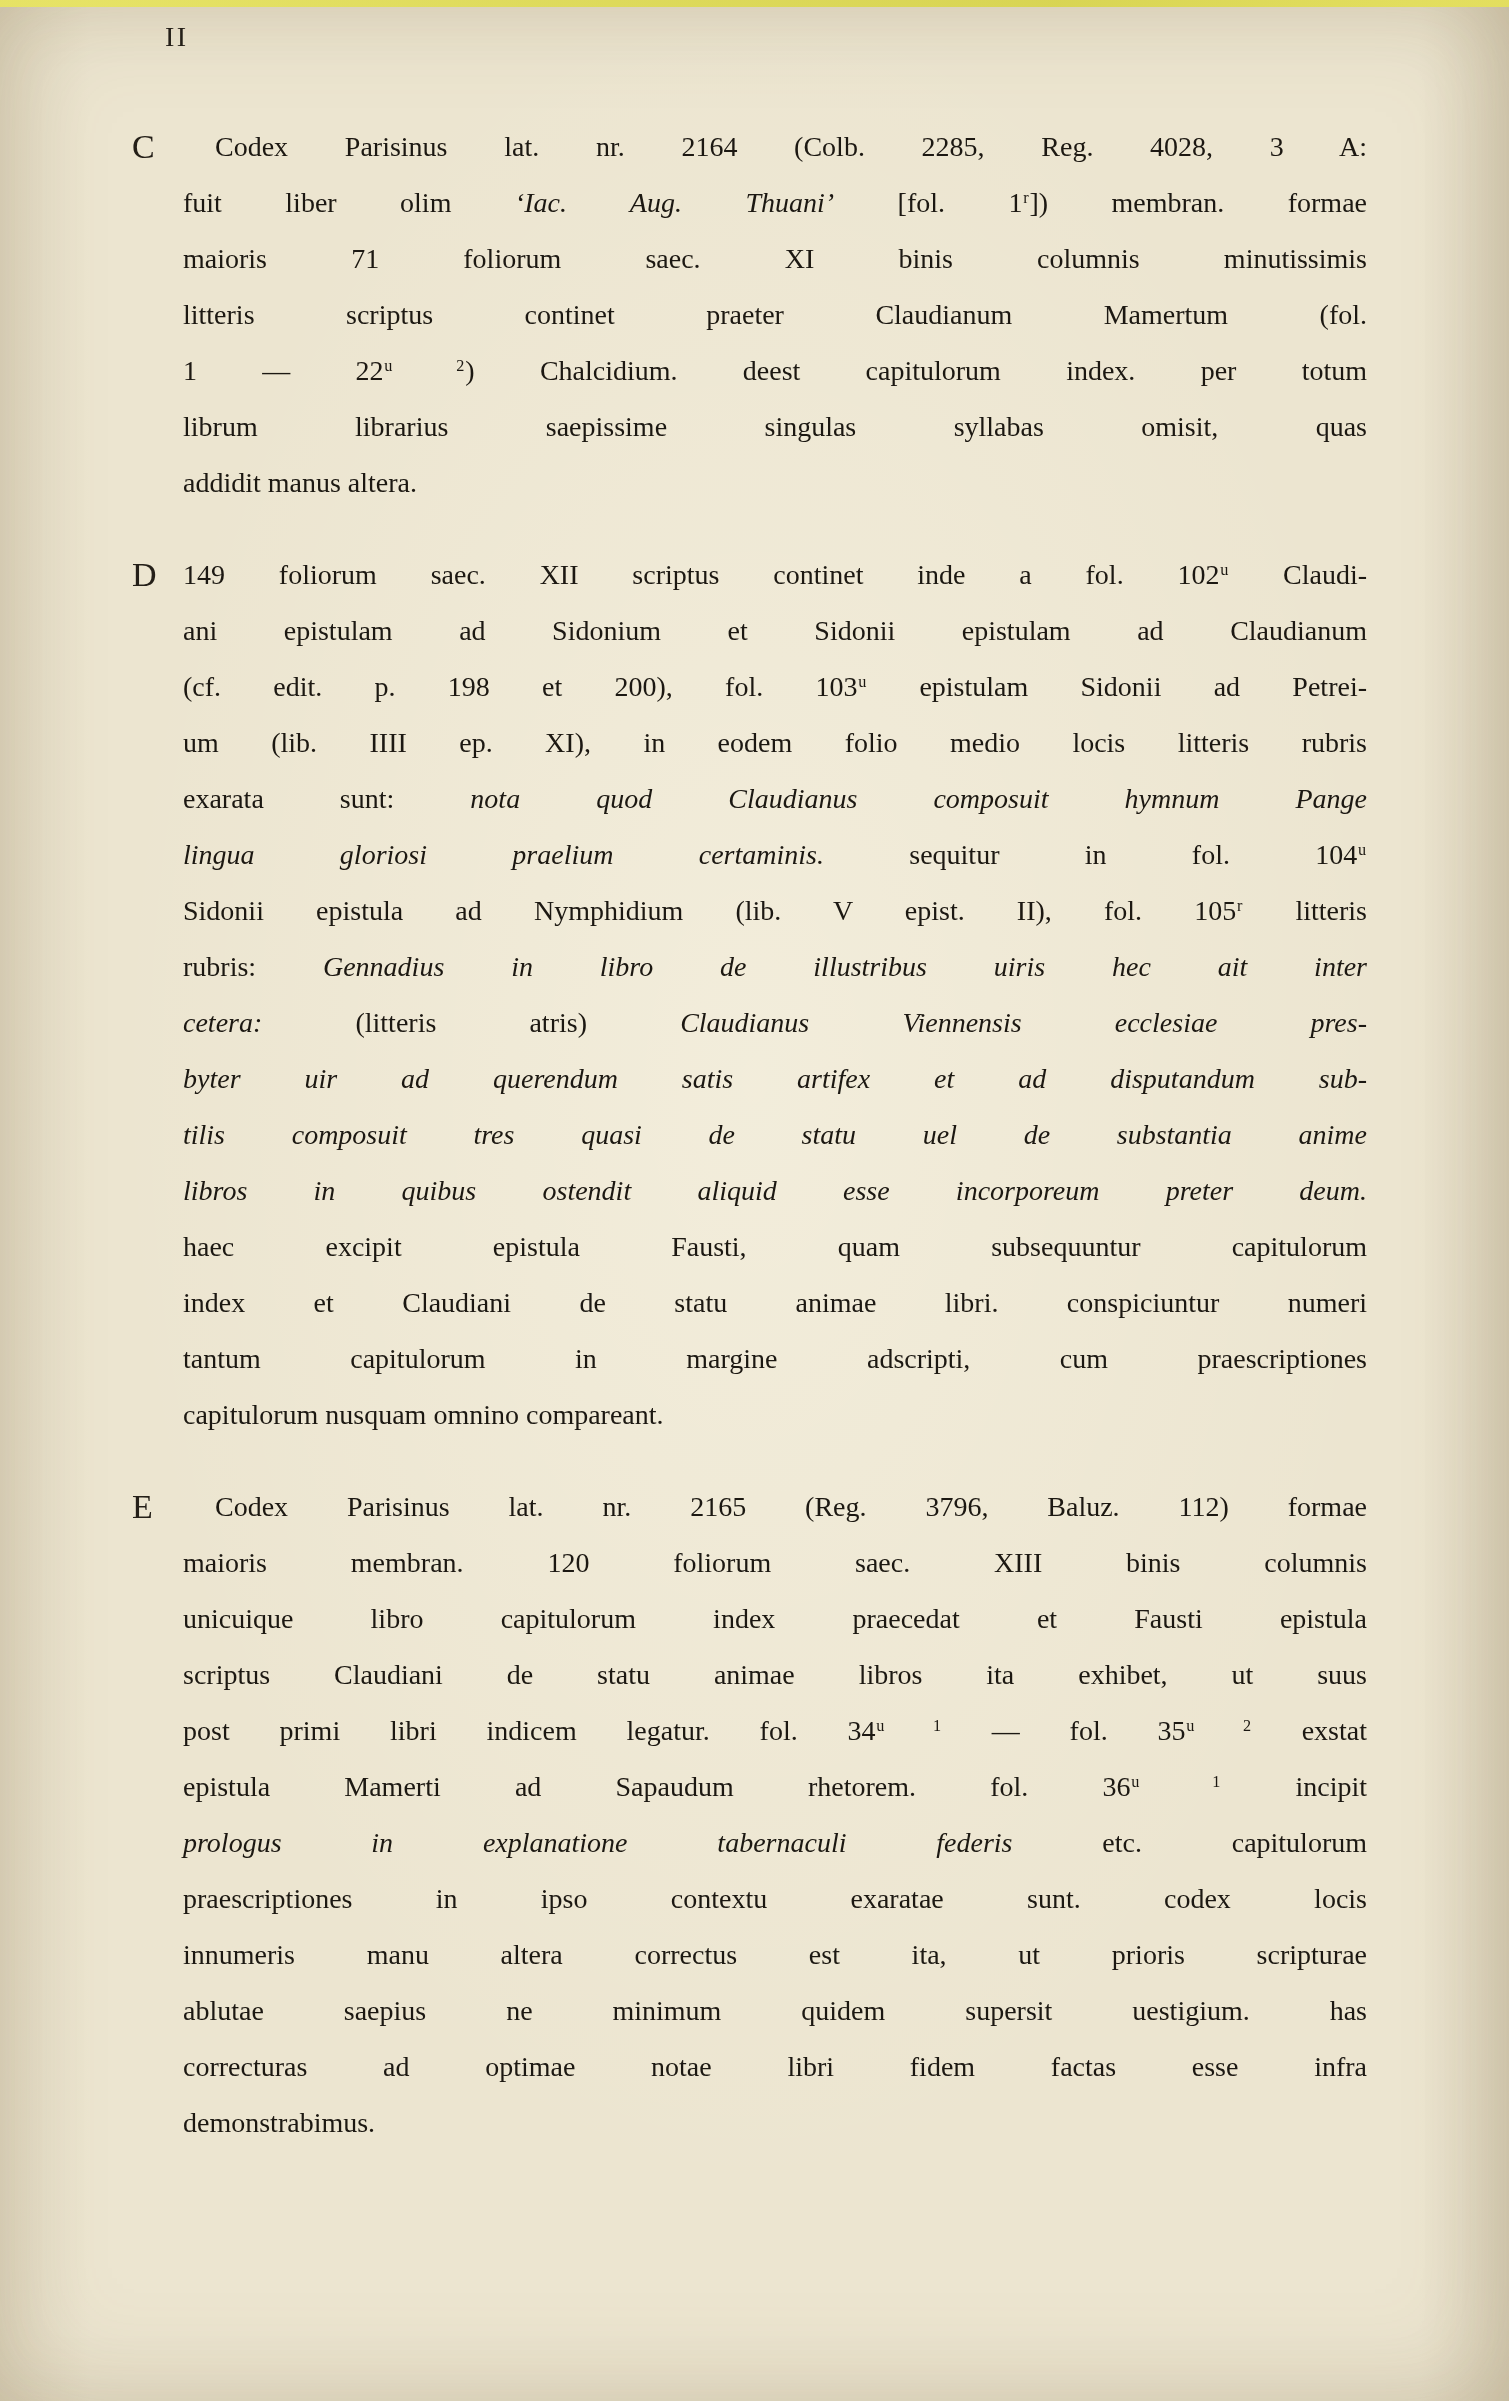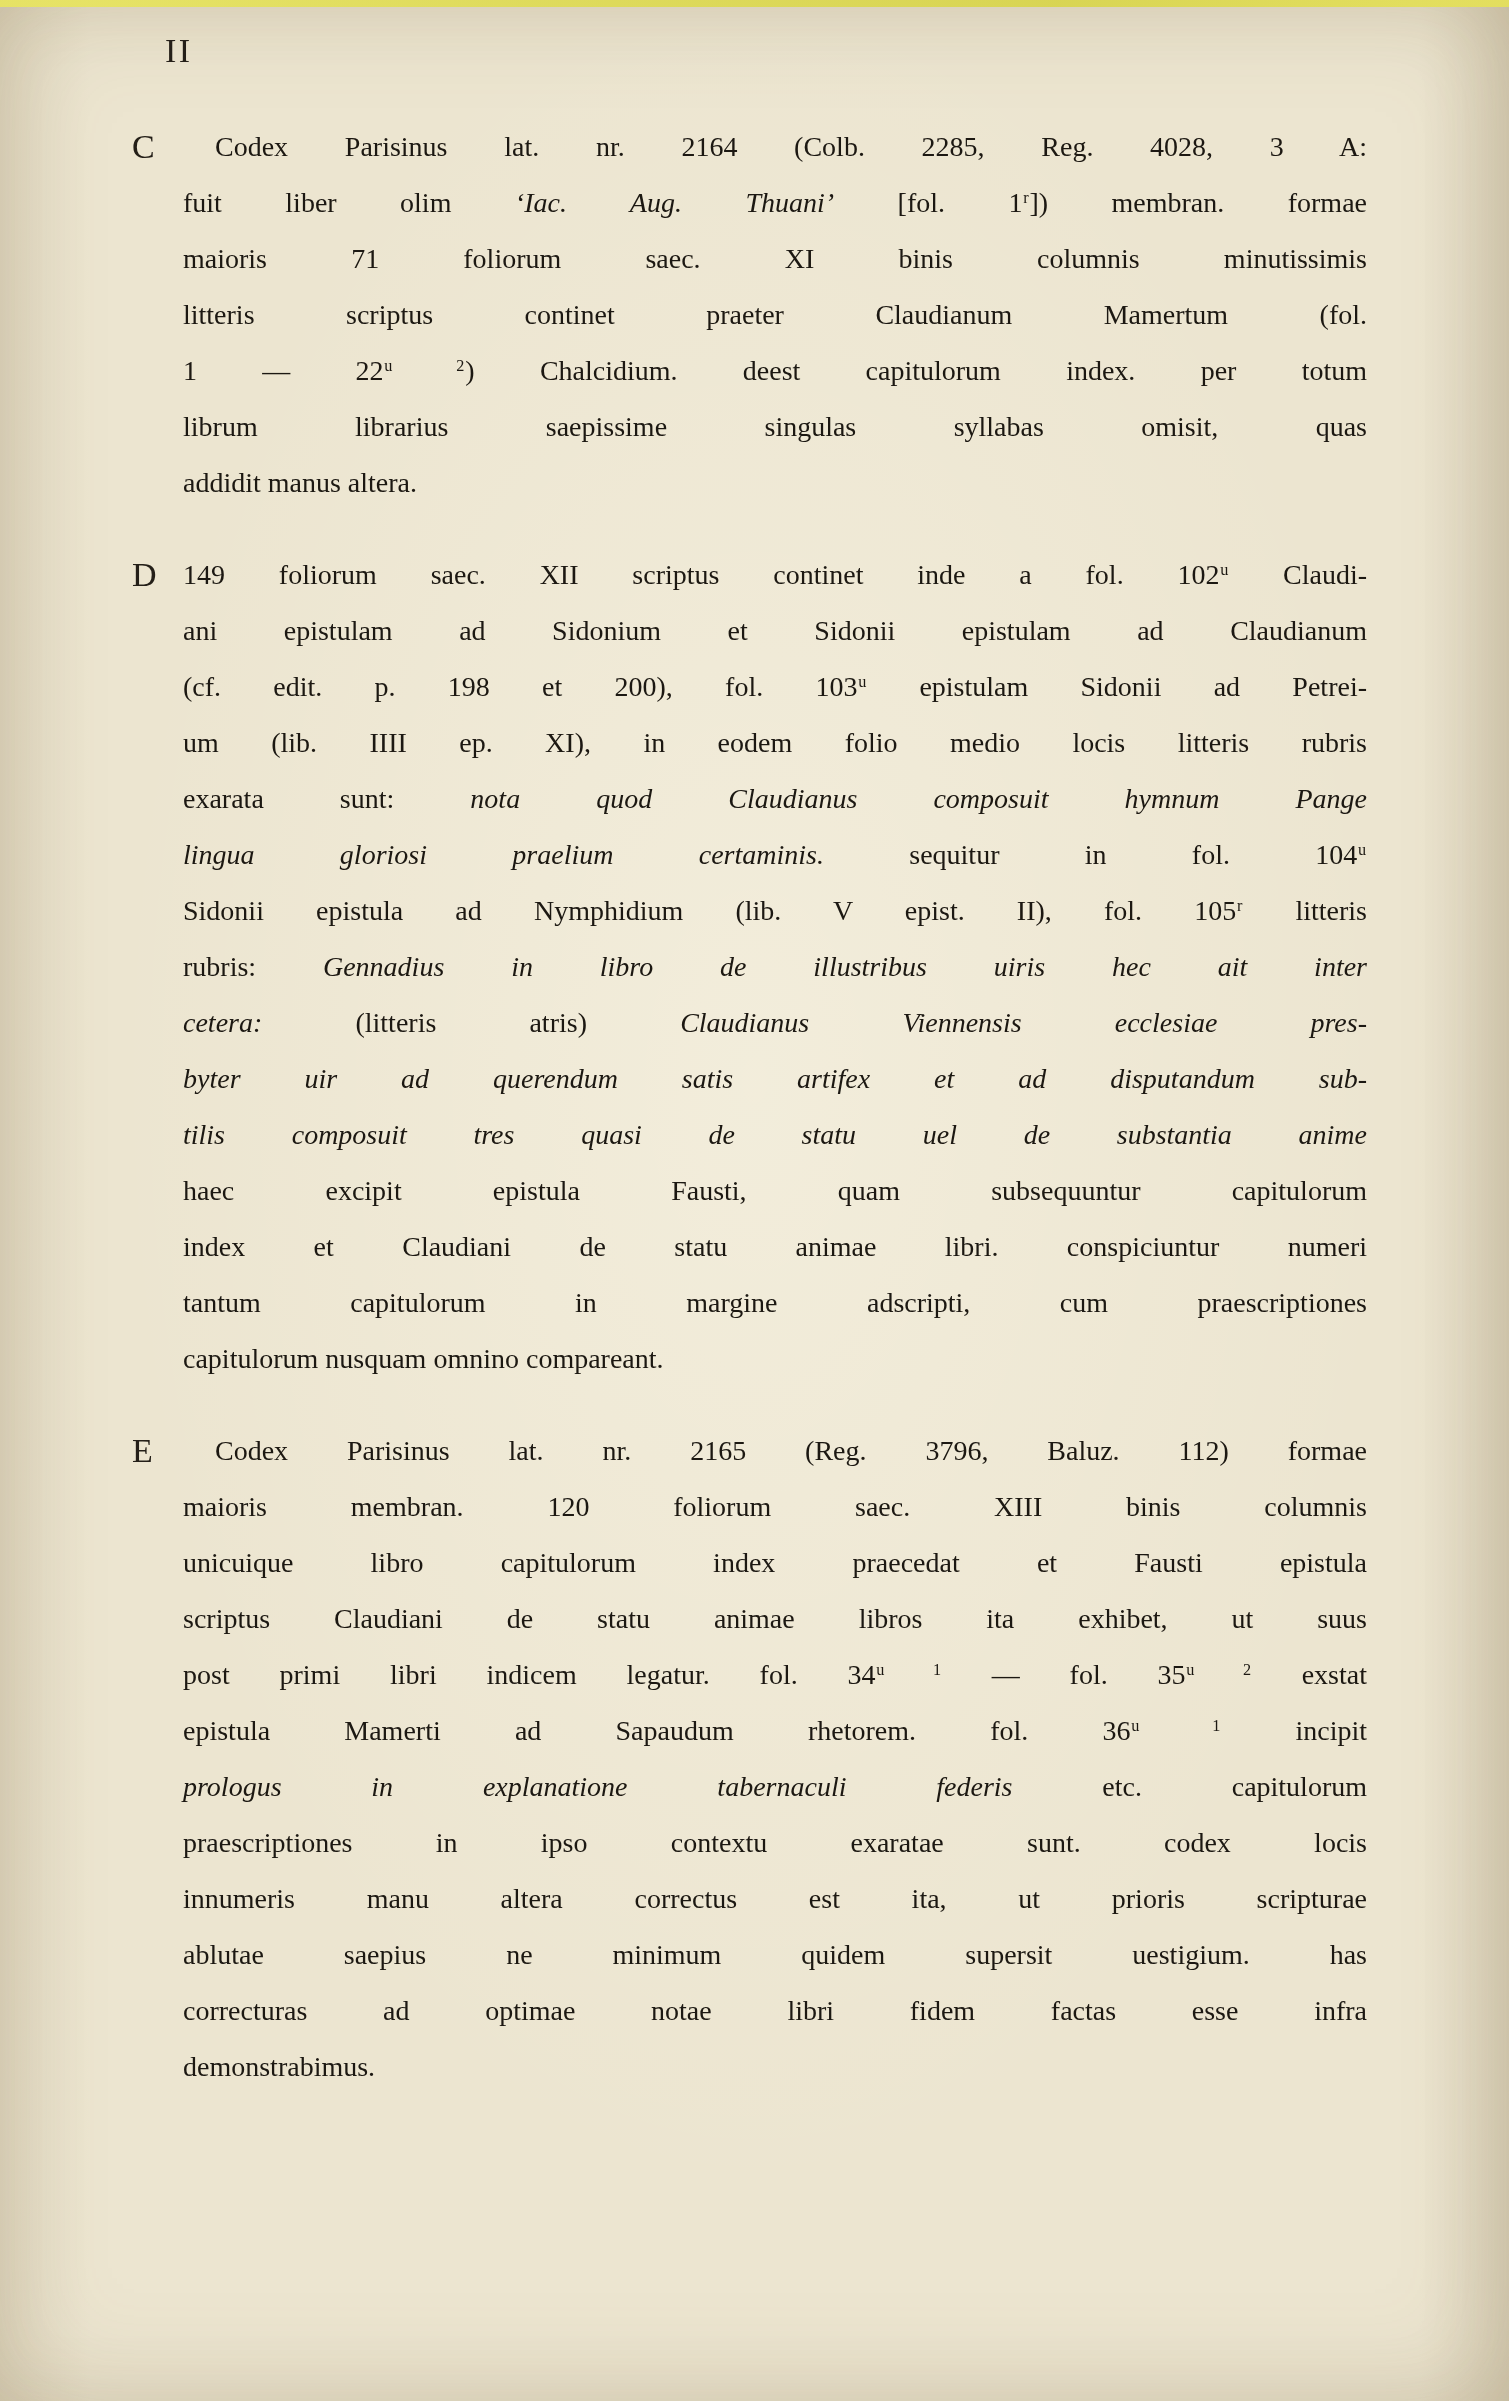--- a/index.html
+++ b/index.html
@@ -27,22 +27,22 @@
     overflow:hidden;
     color:var(--ink);
   }
   .top-edge{
     position:absolute; top:0; left:0; right:0; height:7.2px;
     background:linear-gradient(90deg, #e9e65e 0%, var(--edge) 35%, #d8d548 70%, #e6e257 100%);
     opacity:.9;
   }
   .page-number{
     position:absolute;
-    left:165px; top:32px;
-    font-size:34px;
+    left:165px; top:21px;
+    font-size:28px;
     letter-spacing:2.4px;
     color:#241f18;
   }
   .text-block{
     position:absolute;
     left:183px;
     top:119px;
     width:1184px;
   }
   .entry{
@@ -111,20 +111,21 @@
           <div class="line">ani epistulam ad Sidonium et Sidonii epistulam ad Claudianum</div>
           <div class="line">(cf. edit. p. 198 et 200), fol. 103<sup>u</sup> epistulam Sidonii ad Petrei-</div>
           <div class="line">um (lib. IIII ep. XI), in eodem folio medio locis litteris rubris</div>
           <div class="line">exarata sunt: <i>nota quod Claudianus composuit hymnum Pange</i></div>
           <div class="line"><i>lingua gloriosi praelium certaminis.</i> sequitur in fol. 104<sup>u</sup></div>
           <div class="line">Sidonii epistula ad Nymphidium (lib. V epist. II), fol. 105<sup>r</sup> litteris</div>
           <div class="line">rubris: <i>Gennadius in libro de illustribus uiris hec ait inter</i></div>
           <div class="line"><i>cetera:</i> (litteris atris) <i>Claudianus Viennensis ecclesiae pres-</i></div>
           <div class="line"><i>byter uir ad querendum satis artifex et ad disputandum sub-</i></div>
           <div class="line"><i>tilis composuit tres quasi de statu uel de substantia anime</i></div>
+          <div class="line"><i>libros in quibus ostendit aliquid esse incorporeum preter deum.</i></div>
           <div class="line">haec excipit epistula Fausti, quam subsequuntur capitulorum</div>
           <div class="line">index et Claudiani de statu animae libri. conspiciuntur numeri</div>
           <div class="line">tantum capitulorum in margine adscripti, cum praescriptiones</div>
           <div class="line last">capitulorum nusquam omnino compareant.</div>
         </div>
     </section>
 
     <section class="entry">
       <span class="siglum">E</span>
       <div class="para">

